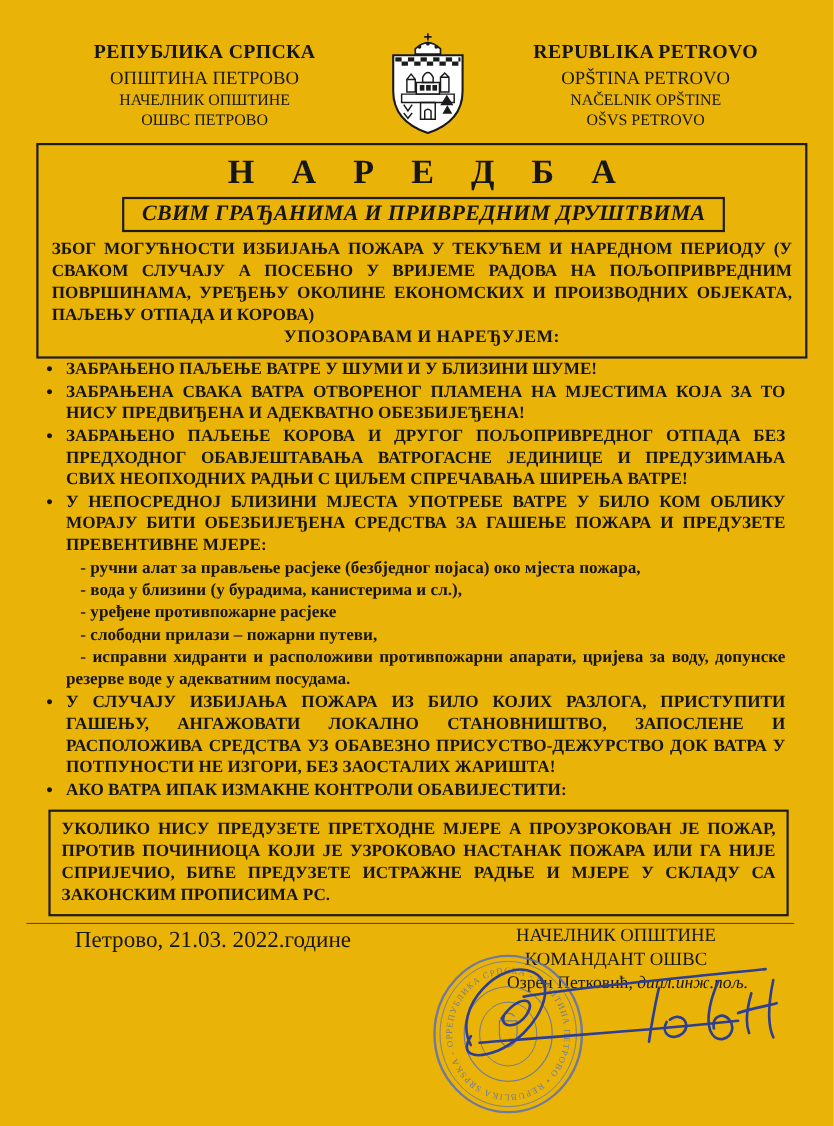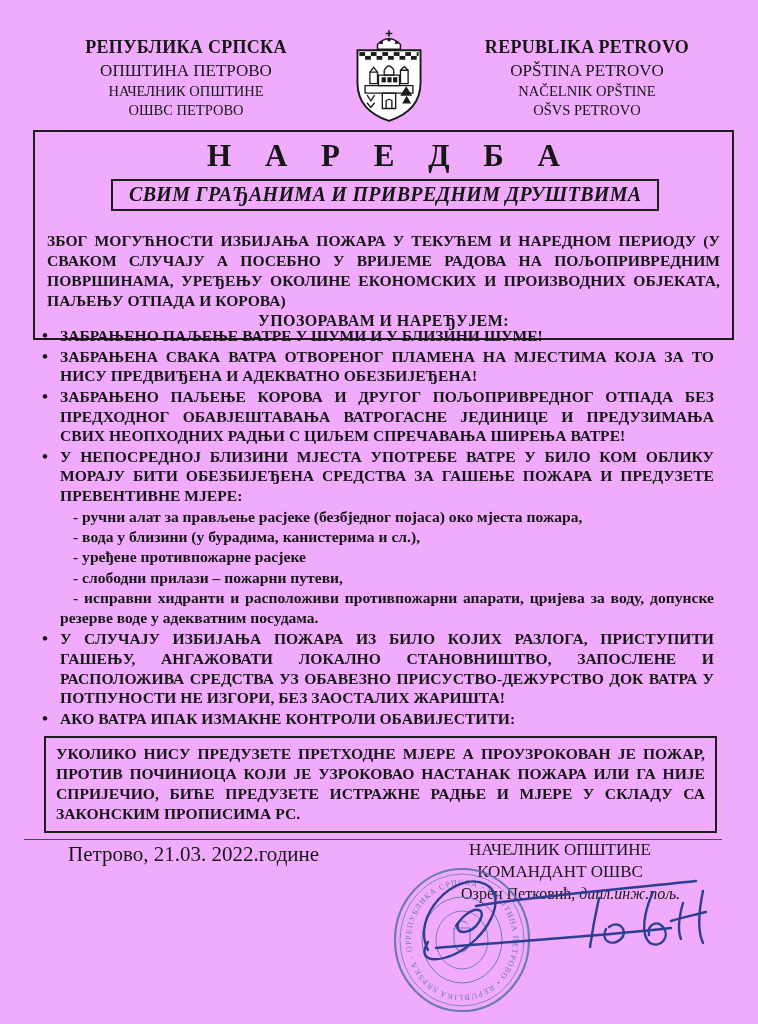--- a/index.html
+++ b/index.html
@@ -1,18 +1,18 @@
 <!DOCTYPE html>
 <html><head>
 <meta charset="utf-8">
 <style>
   html,body { margin:0; padding:0; background:#e9e9e7; }
   .page {
     position:relative; width:758px; height:1024px; margin:0 auto;
-    background:#f0abfc; color:#161616; overflow:hidden;
+    background:#eab308; color:#161616; overflow:hidden;
     font-family:"Liberation Serif","DejaVu Serif",serif;
   }
   
   .header { position:absolute; top:36px; left:52px; right:42px; display:flex; justify-content:space-between; align-items:flex-start; }
   .h-col { text-align:center; line-height:1.32; }
   .h-col.left  { width:268px; }
   .h-col.right { width:258px; }
   .h1 { font-size:18px; font-weight:700; letter-spacing:.3px; }
   .h2 { font-size:17px; }
   .h3, .h4 { font-size:14.5px; }
@@ -21,21 +21,21 @@
   .order-box {
     position:absolute; top:130px; left:33px; right:24px;
     border:2px solid #1c1c1c; padding:6px 12px 8px;
   }
   .order-title { text-align:center; font-size:31px; font-weight:700; letter-spacing:13px; padding-left:13px; line-height:1.15; }
   .addressee-wrap { margin:5px 0 0 64px; }
   .addressee-box {
     display:inline-block; border:2px solid #1c1c1c; font-weight:700; font-style:italic;
     font-size:20px; padding:2px 16px 3px; letter-spacing:.3px;
   }
-  .preamble { margin-top:20px; font-weight:700; font-size:15.6px; line-height:1.3; text-align:justify; }
+  .preamble { margin-top:6px; font-weight:700; font-size:15.6px; line-height:1.3; text-align:justify; }
   .declaration { margin-top:0; text-align:center; font-weight:700; font-size:16px; letter-spacing:.4px; }
   
   .bullets { position:absolute; top:326px; left:36px; width:678px; margin:0; padding:0; list-style:none; }
   .bullets > li {
     position:relative; padding-left:24px; font-weight:700; font-size:15.6px;
     line-height:1.26; text-align:justify; margin-bottom:1px;
   }
   .bullets > li::before { content:"\2022"; position:absolute; left:6px; top:-1px; font-size:17px; }
   .subitems { list-style:none; margin:1px 0 1px 0; padding:0; }
   .subitems li { font-weight:700; font-size:15.6px; line-height:1.3; text-align:justify; text-indent:13px; }

